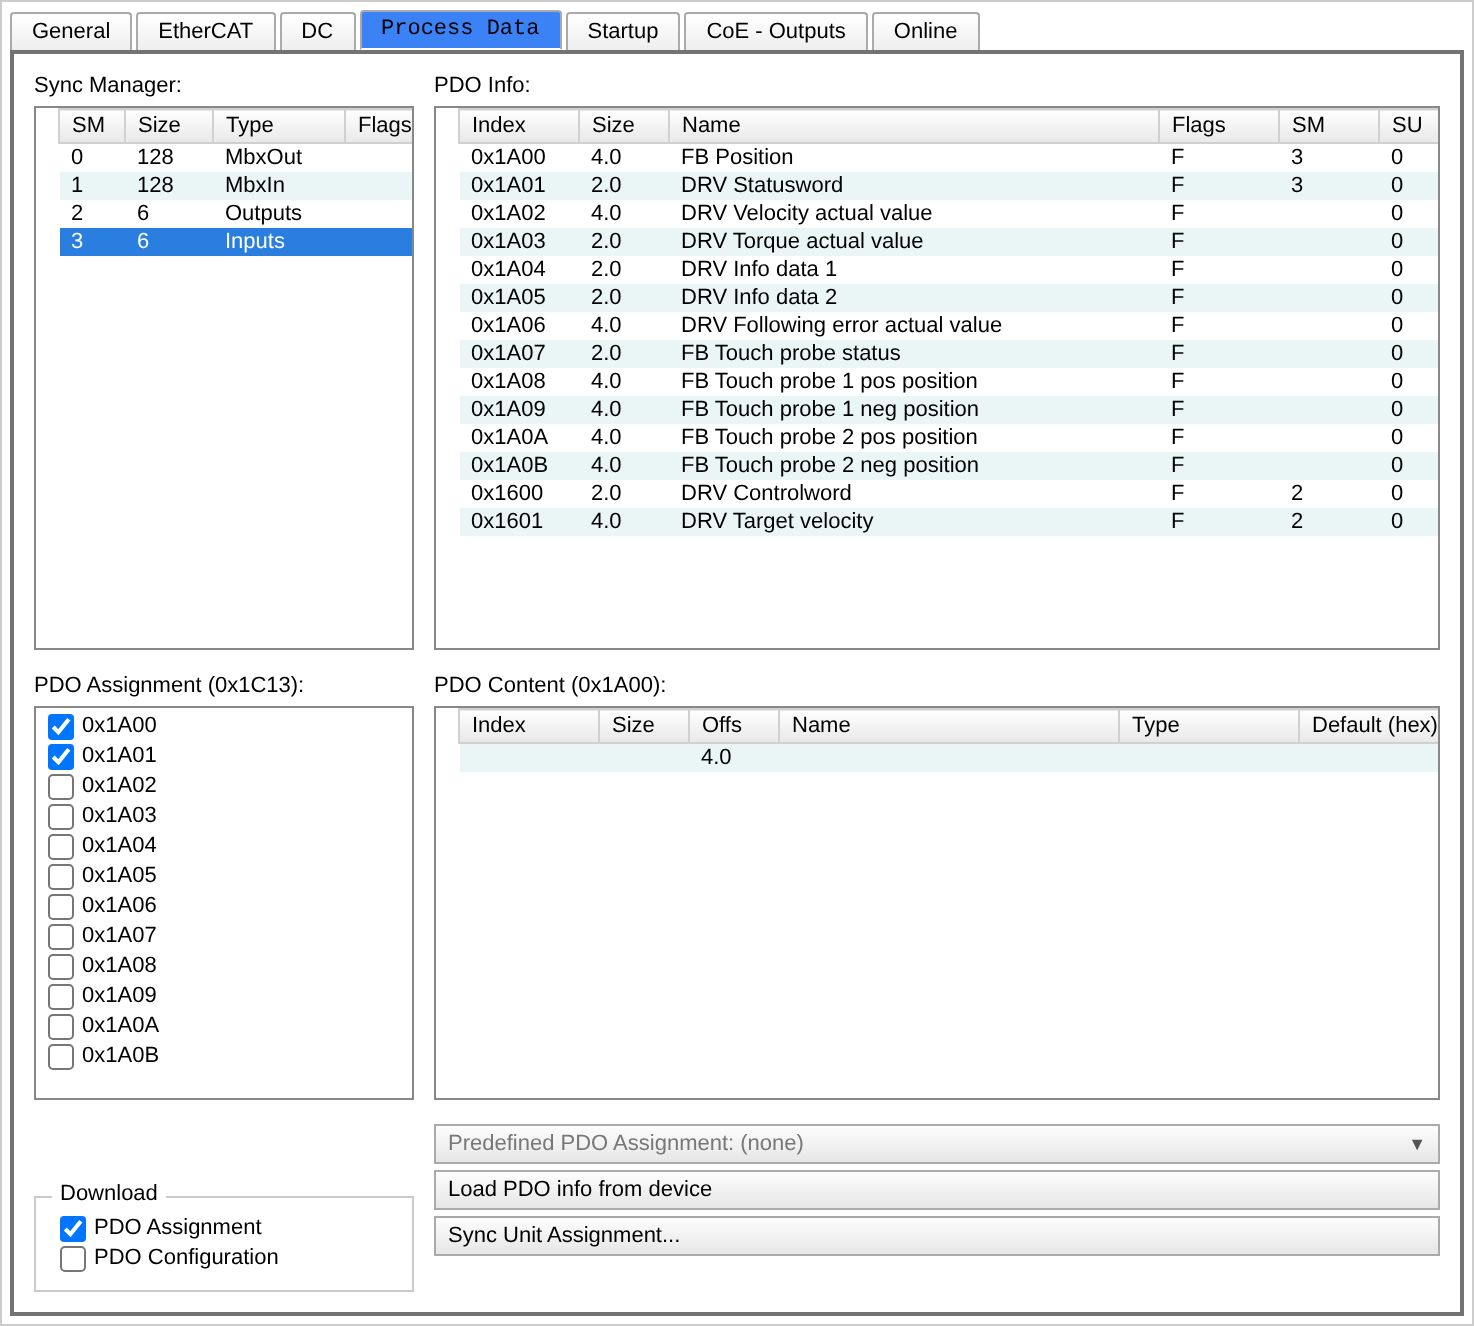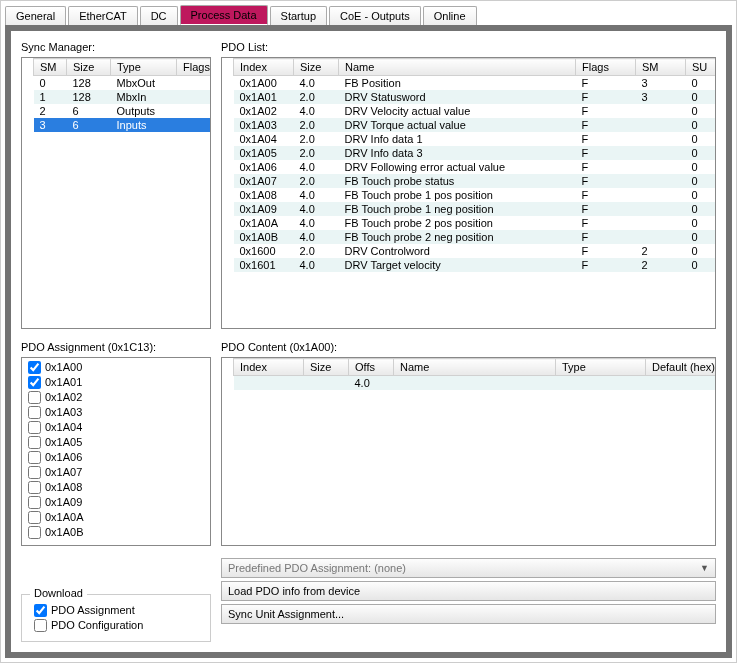--- a/index.html
+++ b/index.html
@@ -30,27 +30,28 @@
     border: 1px solid #aaa;
     background: linear-gradient(#fff,#eee);
     padding: 3px 10px;
     border-bottom: none;
     margin-right: 2px;
     border-radius: 2px 2px 0 0;
     cursor: default;
     position: relative;
   }
   .tab.active {
-    background: #be185d;
+    background: #3b82f6;
     font-weight: normal;
     z-index: 3;
     border-bottom: 1px solid #fff;
+    font-family: Liberation Mono, monospace;
   }
   .tabpanel {
-    border: 6px solid #737373;
+    border: 2px solid #737373;
     margin: 0 4px 4px 4px;
     flex: 1;
     padding: 10px;
     position: relative;
     display: grid;
     grid-template-columns: 190px 1fr;
     grid-template-rows: 290px 1fr auto;
     gap: 10px;
   }
   .section-label { margin-bottom: 4px; }
@@ -190,21 +191,21 @@
                 <td>6</td>
                 <td>Inputs</td>
                 <td></td>
               </tr>
             </tbody>
           </table>
       </div>
     </div>
 
     <div class="cell-pdo">
-      <div class="section-label">PDO List:</div>
+      <div class="section-label">PDO Info:</div>
       <div class="gridwrap">
         <table class="grid" id="pdo-table">
             <thead>
               <tr>
                 <th style="width: 60px;">Index</th>
                 <th style="width: 45px;">Size</th>
                 <th>Name</th>
                 <th style="width: 60px;">Flags</th>
                 <th style="width: 50px;">SM</th>
                 <th style="width: 40px;">SU</th>
@@ -247,21 +248,21 @@
                 <td>0x1A04</td>
                 <td>2.0</td>
                 <td>DRV Info data 1</td>
                 <td>F</td>
                 <td></td>
                 <td>0</td>
               </tr>
               <tr class="even">
                 <td>0x1A05</td>
                 <td>2.0</td>
-                <td>DRV Info data 3</td>
+                <td>DRV Info data 2</td>
                 <td>F</td>
                 <td></td>
                 <td>0</td>
               </tr>
               <tr>
                 <td>0x1A06</td>
                 <td>4.0</td>
                 <td>DRV Following error actual value</td>
                 <td>F</td>
                 <td></td>

